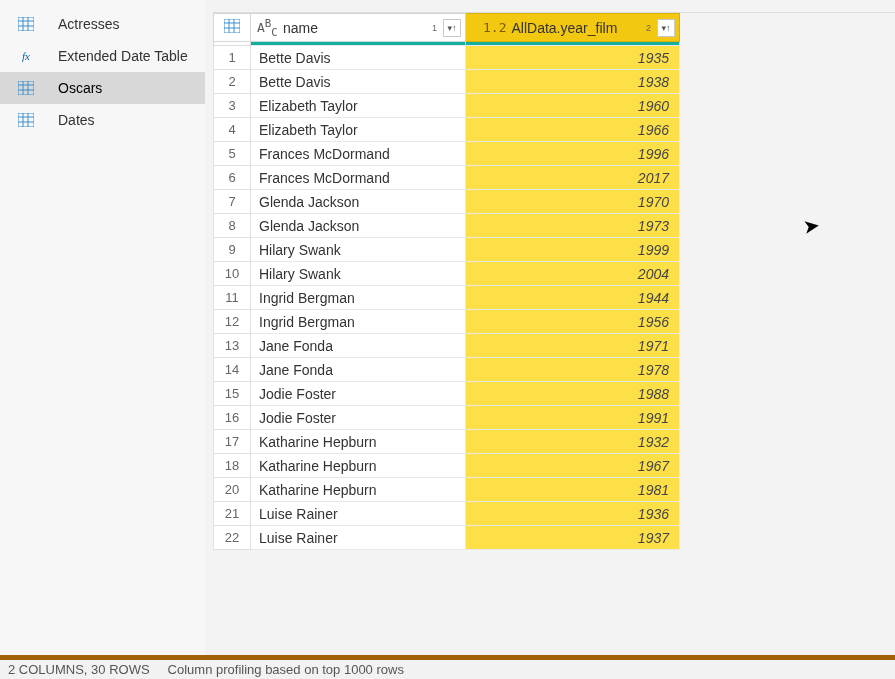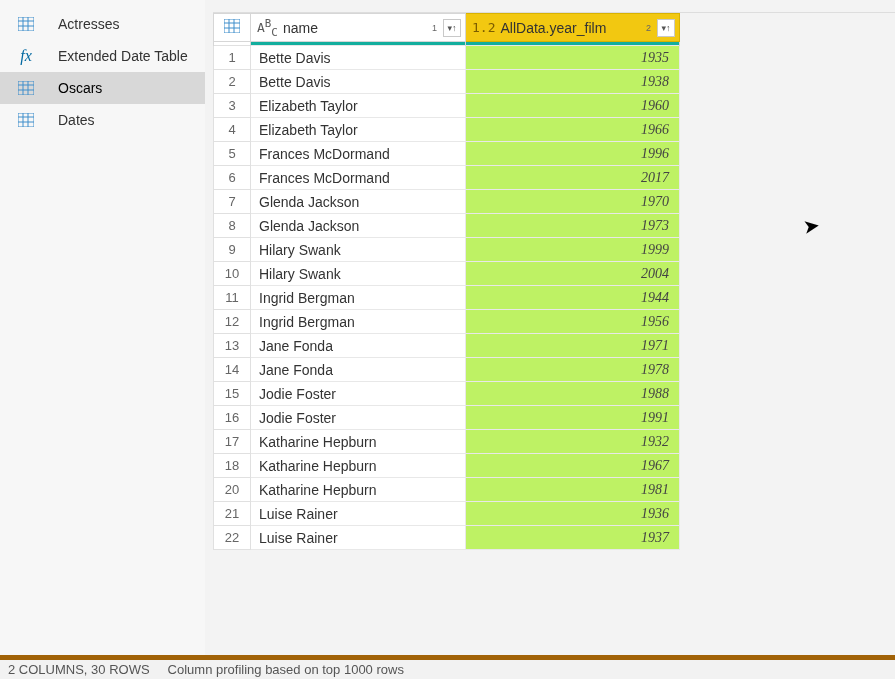--- a/index.html
+++ b/index.html
@@ -40,21 +40,21 @@
     .query-item .icon-table {
       width: 16px; height: 14px;
       display: inline-block;
       position: relative;
     }
     .query-item .icon-table svg { display:block; }
     .query-item .icon-fx {
       font-style: italic;
       font-family: Georgia, serif;
       color: #0369a1;
-      font-size: 16px;
+      font-size: 11px;
       width: 16px;
       text-align: center;
     }
     .query-label { font-size: 14px; color: #333; }
     .query-item.selected .query-label { color: #000; }
 
     
     .main {
       flex: 1;
       background: #f3f3f3;
@@ -159,25 +159,24 @@
       white-space: nowrap;
       overflow: hidden;
     }
     td.cell.num {
       text-align: right;
       font-style: italic;
       color: #444;
       padding-right: 10px;
     }
     td.cell.sel-col {
-      background: #bef264;
-      font-family: Liberation Serif, serif;
+      background: #fde047;
     }
     .col-name { width: 215px; }
-    .col-year { width: 214px; }
+    .col-year { width: 214px; padding-left: 11px; }
 
     .rownum-head .tbl-ic {
       display:inline-block;
     }
 
     
     .cursor {
       position: absolute;
       left: 598px;
       top: 214px;

